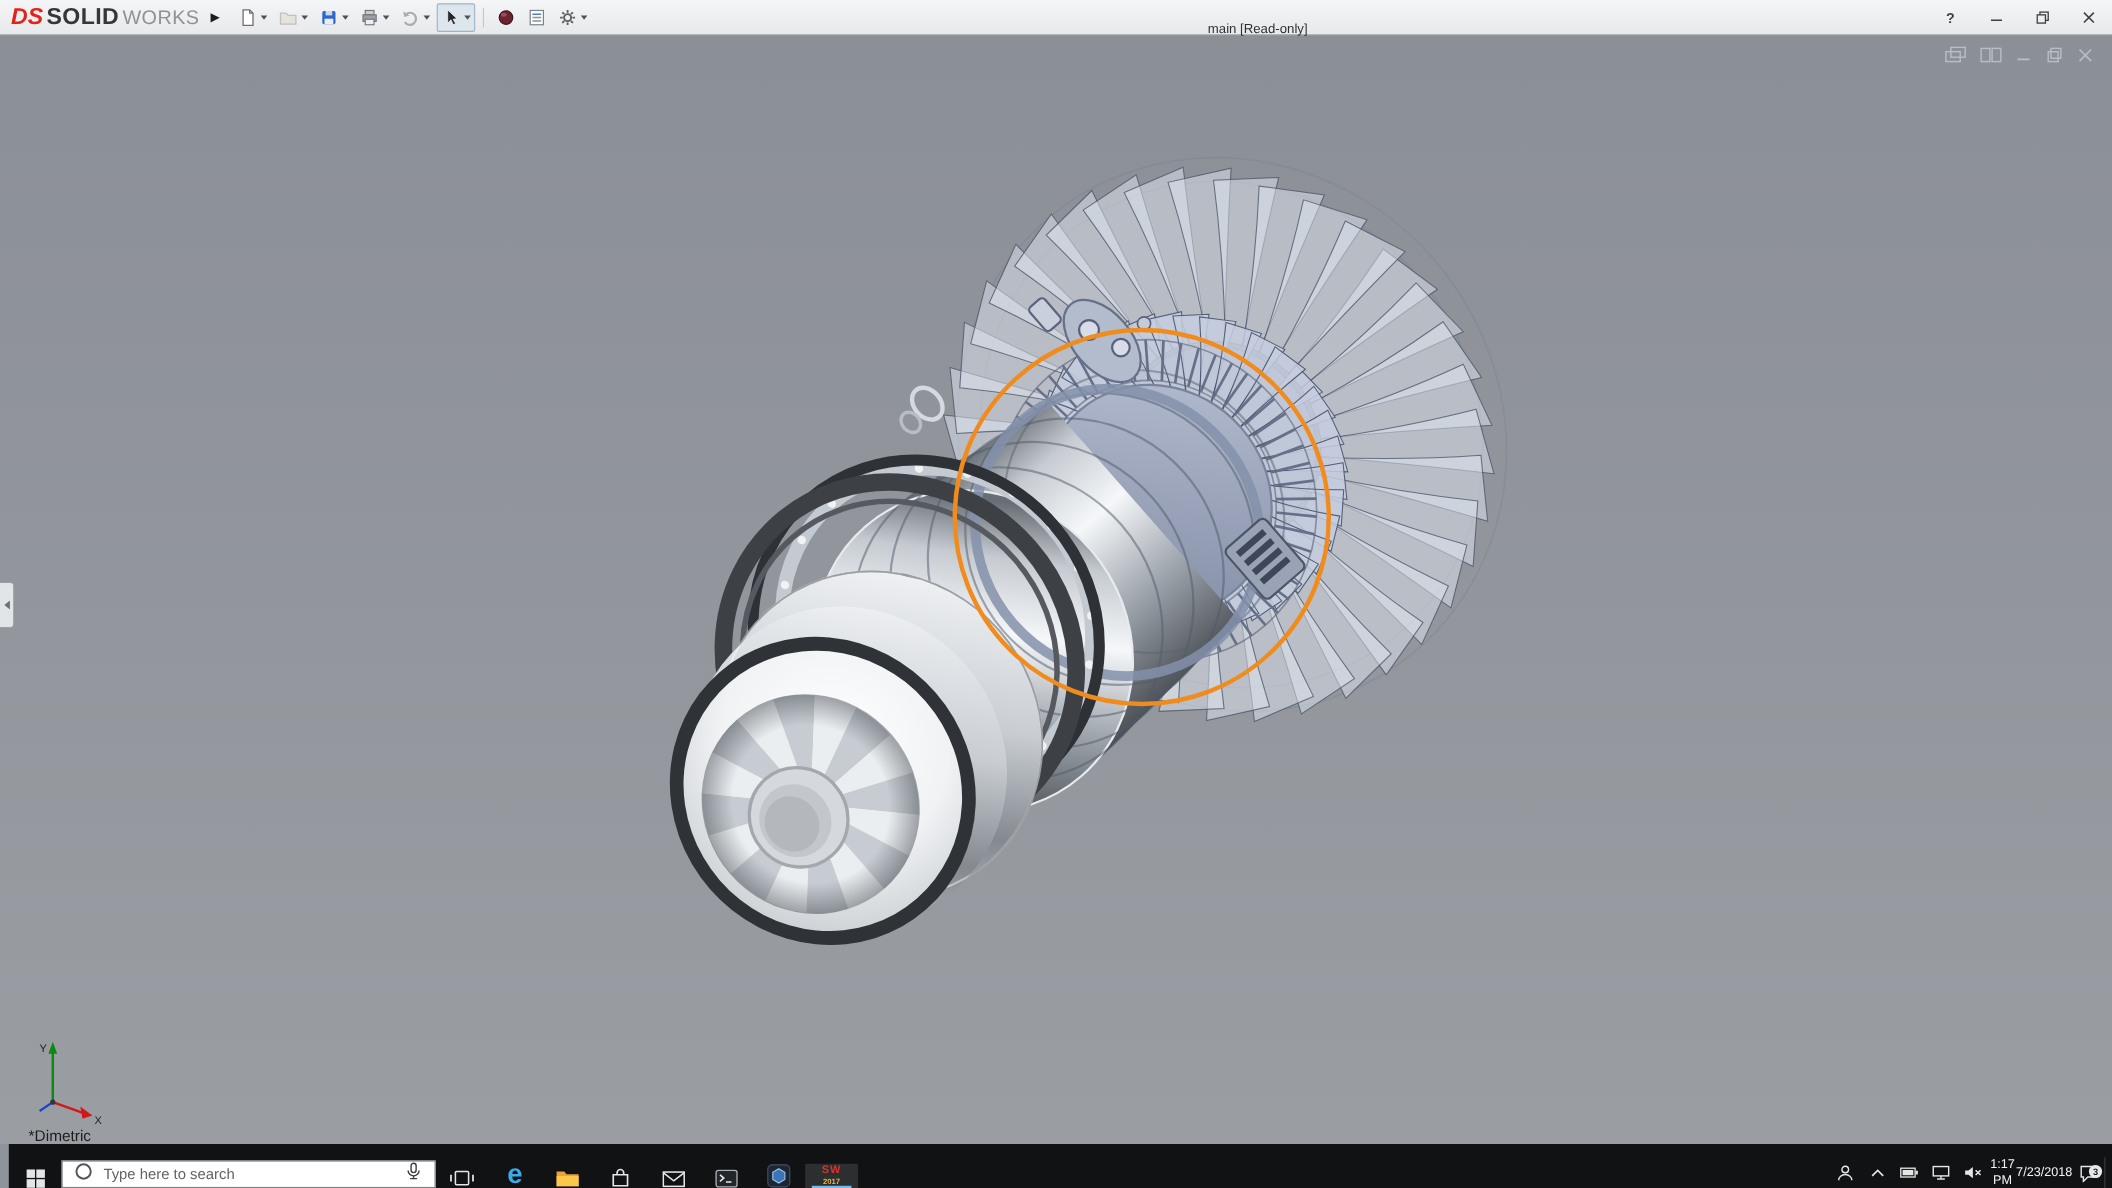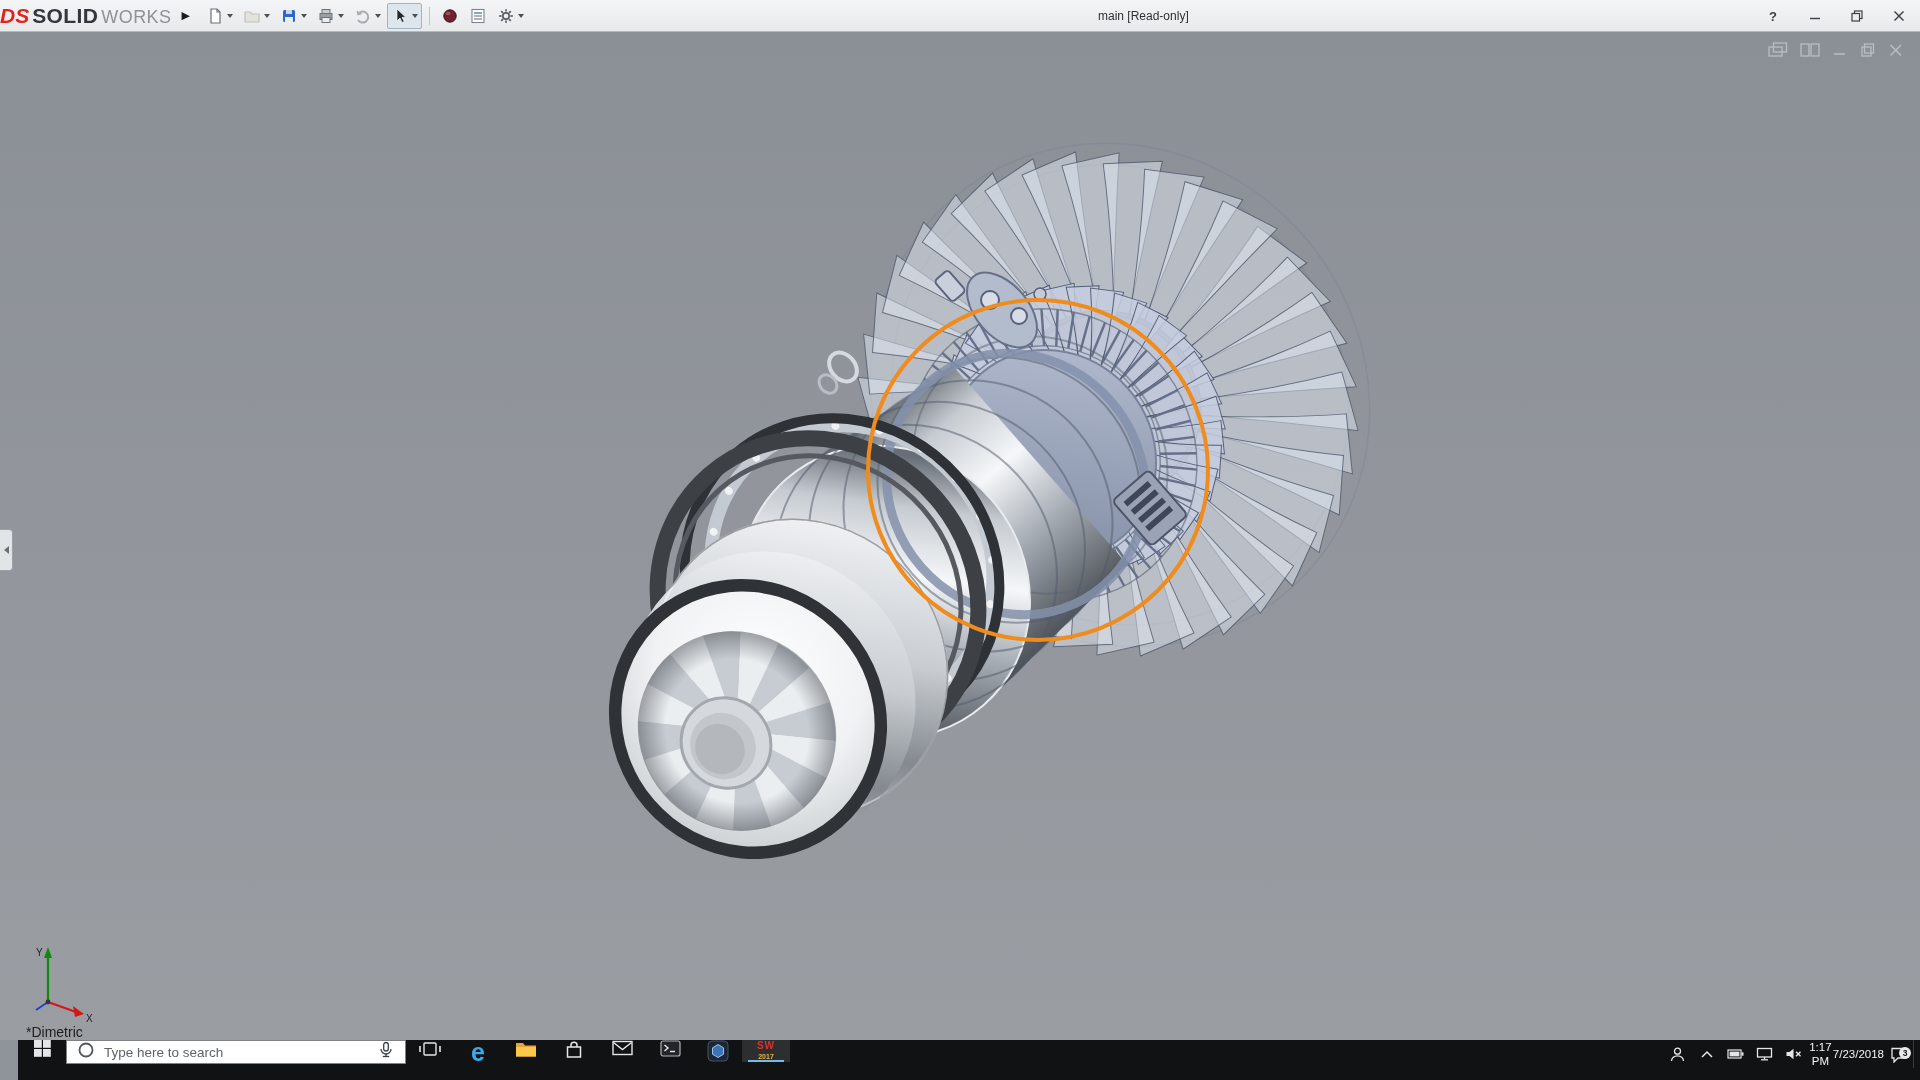--- a/index.html
+++ b/index.html
@@ -1,54 +1,54 @@
 <!DOCTYPE html>
 <html><head>
 <meta charset="utf-8">
 <style>
   *{margin:0;padding:0;box-sizing:border-box}
   html,body{width:1920px;height:1080px;overflow:hidden;font-family:"Liberation Sans",sans-serif;background:#000}
   .screen{position:relative;width:1920px;height:1080px;background:#8f939a}
 
   
-  .titlebar{position:absolute;top:0;left:0;right:0;height:32px;background:linear-gradient(#f4f5f6,#e7e9eb);border-bottom:1px solid #b4b8bc;display:flex;align-items:center;z-index:30}
+  .titlebar{position:absolute;top:0;left:0;right:0;height:32px;background:linear-gradient(#f4f5f6,#e7e9eb);border-bottom:1px solid #b4b8bc;display:flex;align-items:center;padding-left:10px;z-index:30}
   .brand{display:flex;align-items:baseline;gap:3px}
   .brand .ds{color:#e2231a;font-weight:bold;font-style:italic;font-size:21px;line-height:20px}
   .brand .solid{font-weight:bold;color:#33373c;font-size:21px;letter-spacing:.4px}
   .brand .works{color:#8e9296;font-size:18px;letter-spacing:.4px}
   .expand-btn{border:none;background:none;font-size:11px;color:#1c1c1c;margin:0 12px 0 10px;cursor:pointer}
   .qat{display:flex;align-items:center;gap:2px}
   .tool{display:flex;align-items:center;height:26px;padding:2px 3px;border:1px solid transparent;border-radius:2px;background:none;cursor:pointer}
   .tool.pressed{background:#dde6ed;border-color:#9db4c6}
   .tool svg{display:block}
   .caret{width:0;height:0;border-left:3.5px solid transparent;border-right:3.5px solid transparent;border-top:4px solid #4e5154;margin-left:3px}
   .dim{opacity:.42}
   .sep{width:1px;height:18px;background:#c3c7cb;margin:0 5px}
-  .doc-title{position:absolute;left:1098px;top:0;height:32px;display:flex;align-items:center;font-size:12px;color:#2e3134}
+  .doc-title{position:absolute;left:1098px;top:10px;height:32px;display:flex;align-items:center;font-size:12px;color:#2e3134}
   .win-controls{position:absolute;right:0;top:0;height:32px;display:flex}
   .win-btn{width:42px;height:32px;display:flex;align-items:center;justify-content:center;border:none;background:none;cursor:pointer;font-size:13px;font-weight:bold;color:#3c3f43}
 
   
   .viewport{position:absolute;top:32px;left:0;right:0;bottom:40px;background:linear-gradient(180deg,#8b8f96 0%,#93979d 55%,#9a9ea3 100%);overflow:hidden}
   #engine{position:absolute;inset:0}
   #engine .fanb path{fill:rgba(226,231,241,.5);stroke:rgba(70,80,102,.75);stroke-width:1}
   #engine .stageb path{fill:rgba(197,206,223,.85);stroke:rgba(72,82,106,.9);stroke-width:1}
   #engine .statb line{stroke:#667089;stroke-width:2.5}
   #engine .ringline{fill:none;stroke:rgba(88,96,114,.6);stroke-width:1.5}
   #engine .ringline2{fill:none;stroke:rgba(80,90,106,.5);stroke-width:2}
   #engine .wire{fill:none;stroke:rgba(125,133,148,.45);stroke-width:1.5}
   .doc-controls{position:absolute;top:10px;right:16px;display:flex;gap:12px;opacity:.8}
   .doc-controls button{border:none;background:none;cursor:pointer;padding:0}
   .left-tab{position:absolute;left:0;top:497px;width:13px;height:42px;background:#e2e5e8;border:1px solid #9aa0a5;border-left:none;border-radius:0 4px 4px 0;display:flex;align-items:center;justify-content:center;cursor:pointer}
   .left-tab .tri{width:0;height:0;border-top:4px solid transparent;border-bottom:4px solid transparent;border-right:5px solid #6b7075}
   .triad{position:absolute;left:14px;bottom:14px}
   .orientation{position:absolute;left:26px;bottom:0;font-size:14px;color:#1d1d1d}
 
   
-  .taskbar{position:absolute;left:18px;right:0;bottom:0;height:40px;background:#101214;display:flex;align-items:flex-start;z-index:40}
+  .taskbar{position:absolute;left:8px;right:0;bottom:0;height:40px;background:#101214;display:flex;align-items:flex-end;z-index:40}
   .tb-btn{width:48px;display:flex;align-items:center;justify-content:center;border:none;background:none;cursor:pointer;position:relative}
   .tb-btn.active{background:rgba(255,255,255,.12)}
   .tb-btn.active::after{content:"";position:absolute;left:6px;right:6px;bottom:0;height:2px;background:#76b9ed}
   .search{width:340px;background:#fff;border:1px solid #7f8184;display:flex;align-items:center;padding:0 10px;gap:9px}
   .search input{flex:1;border:none;outline:none;background:transparent;font-size:13.5px;color:#333;font-family:"Liberation Sans",sans-serif}
   .search input::placeholder{color:#5f6368}
   .edge-e{font-weight:bold;font-size:25px;color:#3CA9E8;line-height:25px}
   .sw-icon{display:flex;flex-direction:column;align-items:center;line-height:11px}
   .sw-icon .sw{color:#d6352a;font-weight:bold;font-size:10px;letter-spacing:1px}
   .sw-icon .yr{color:#e8b63c;font-weight:bold;font-size:7px}

